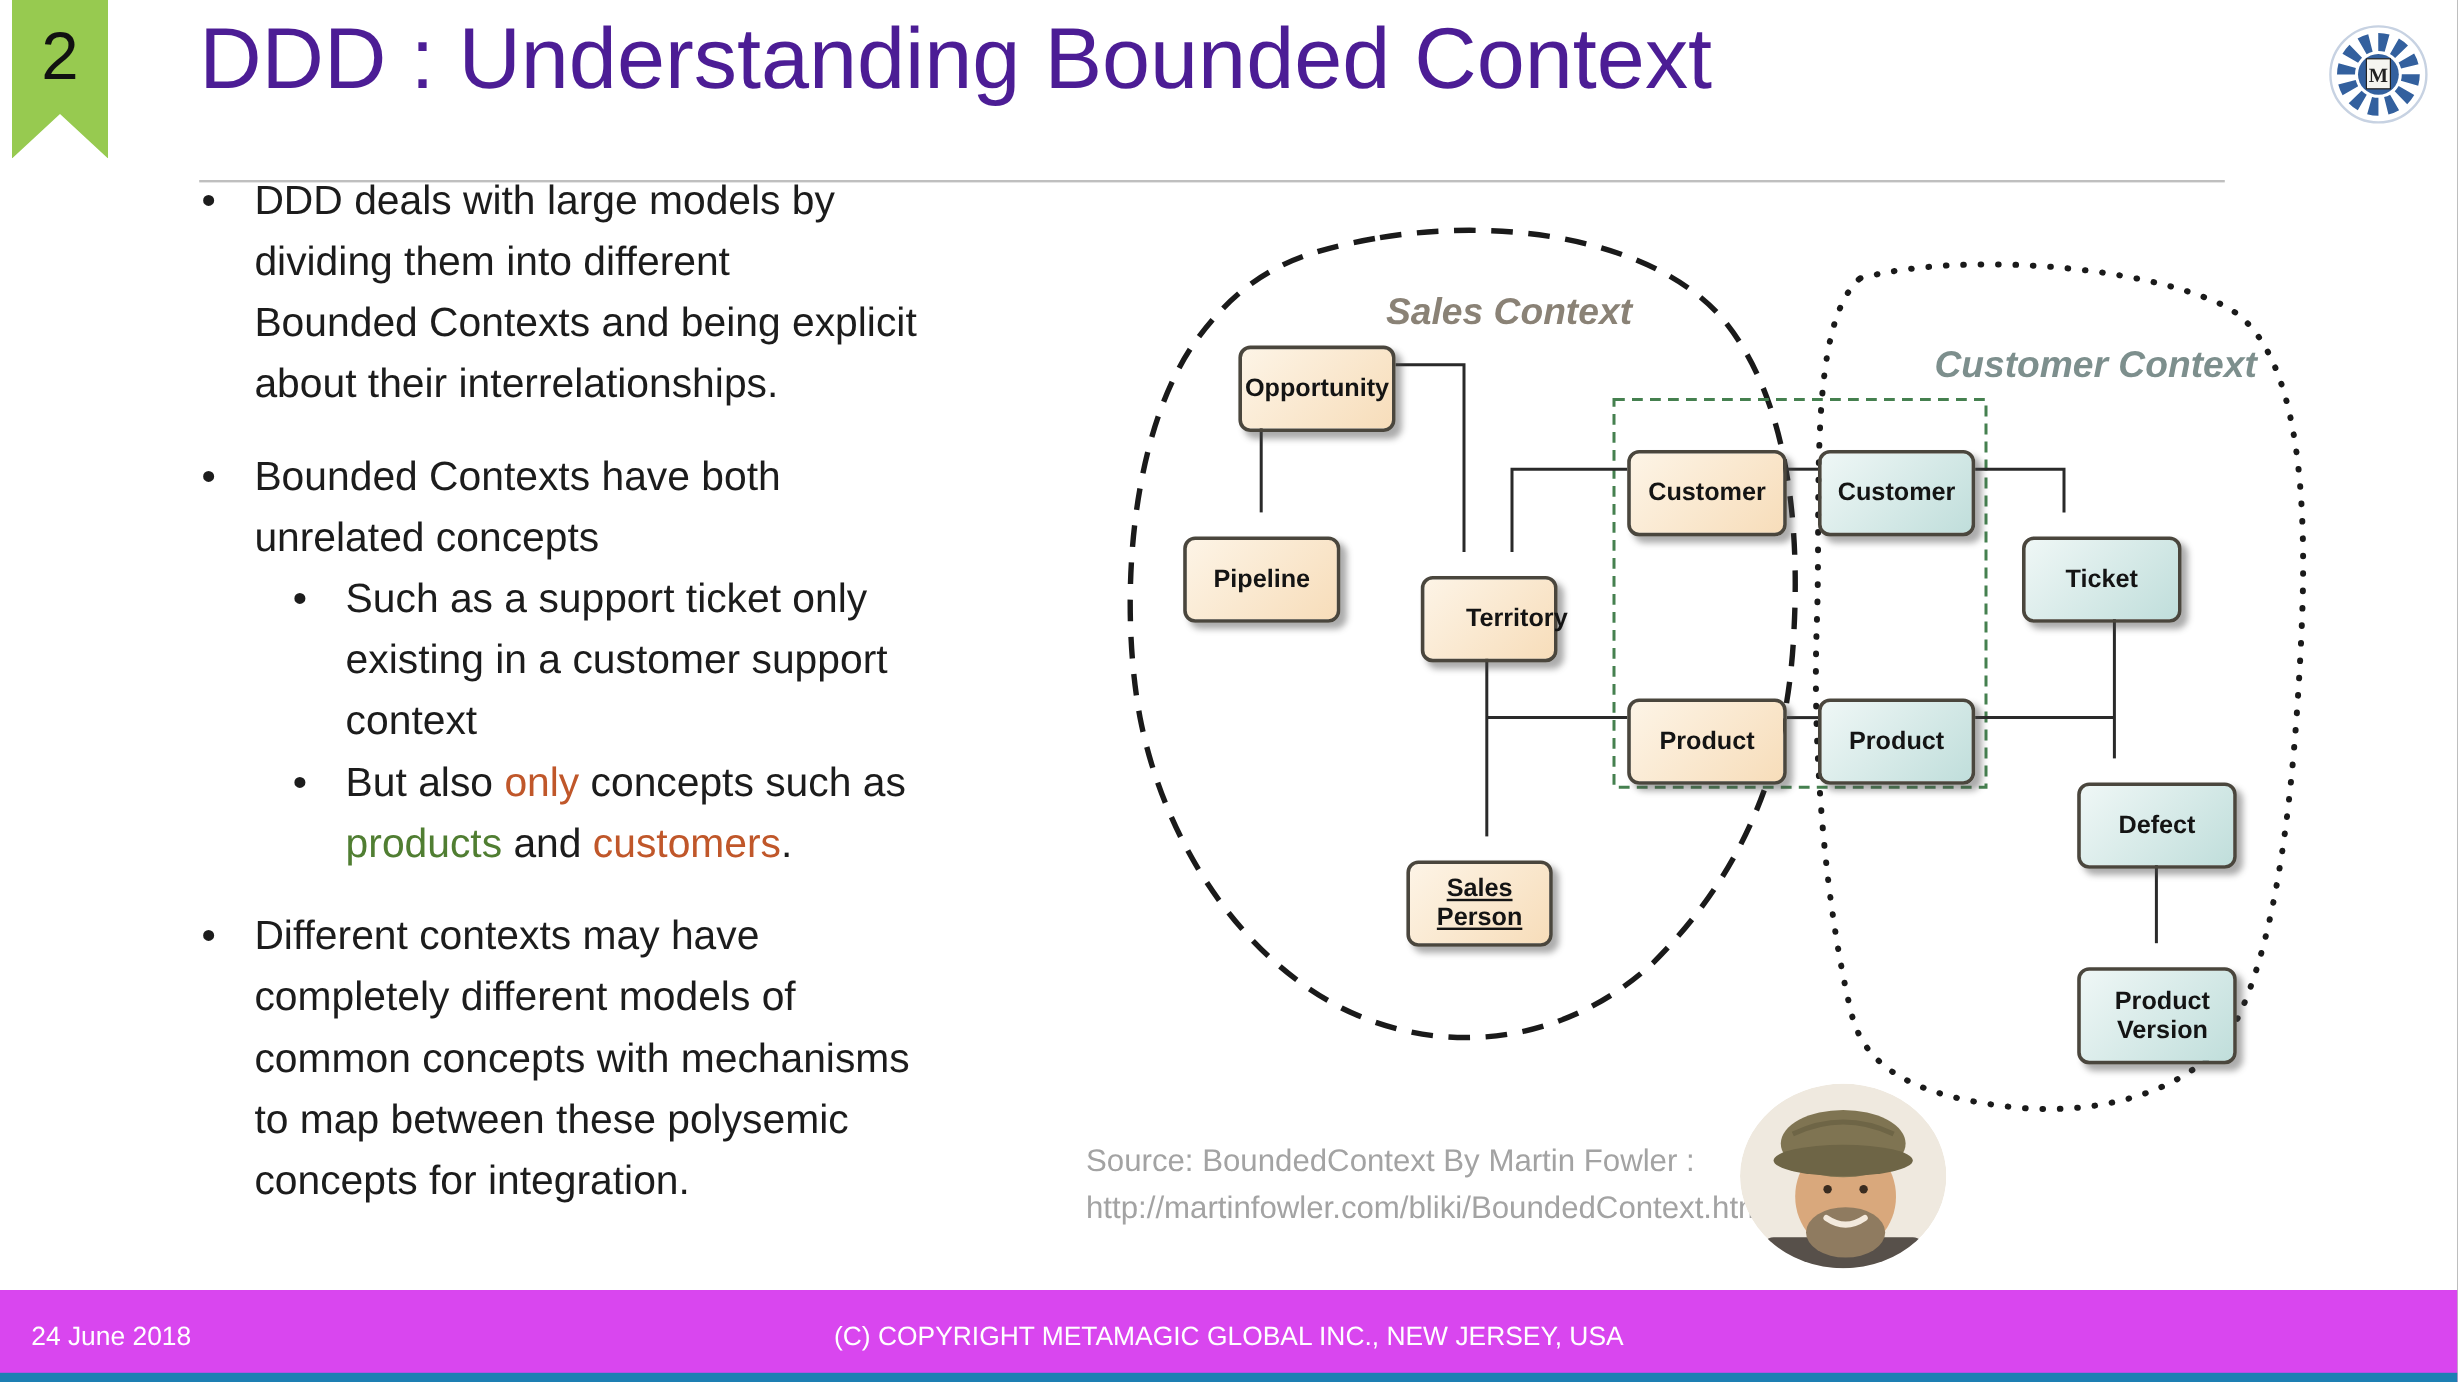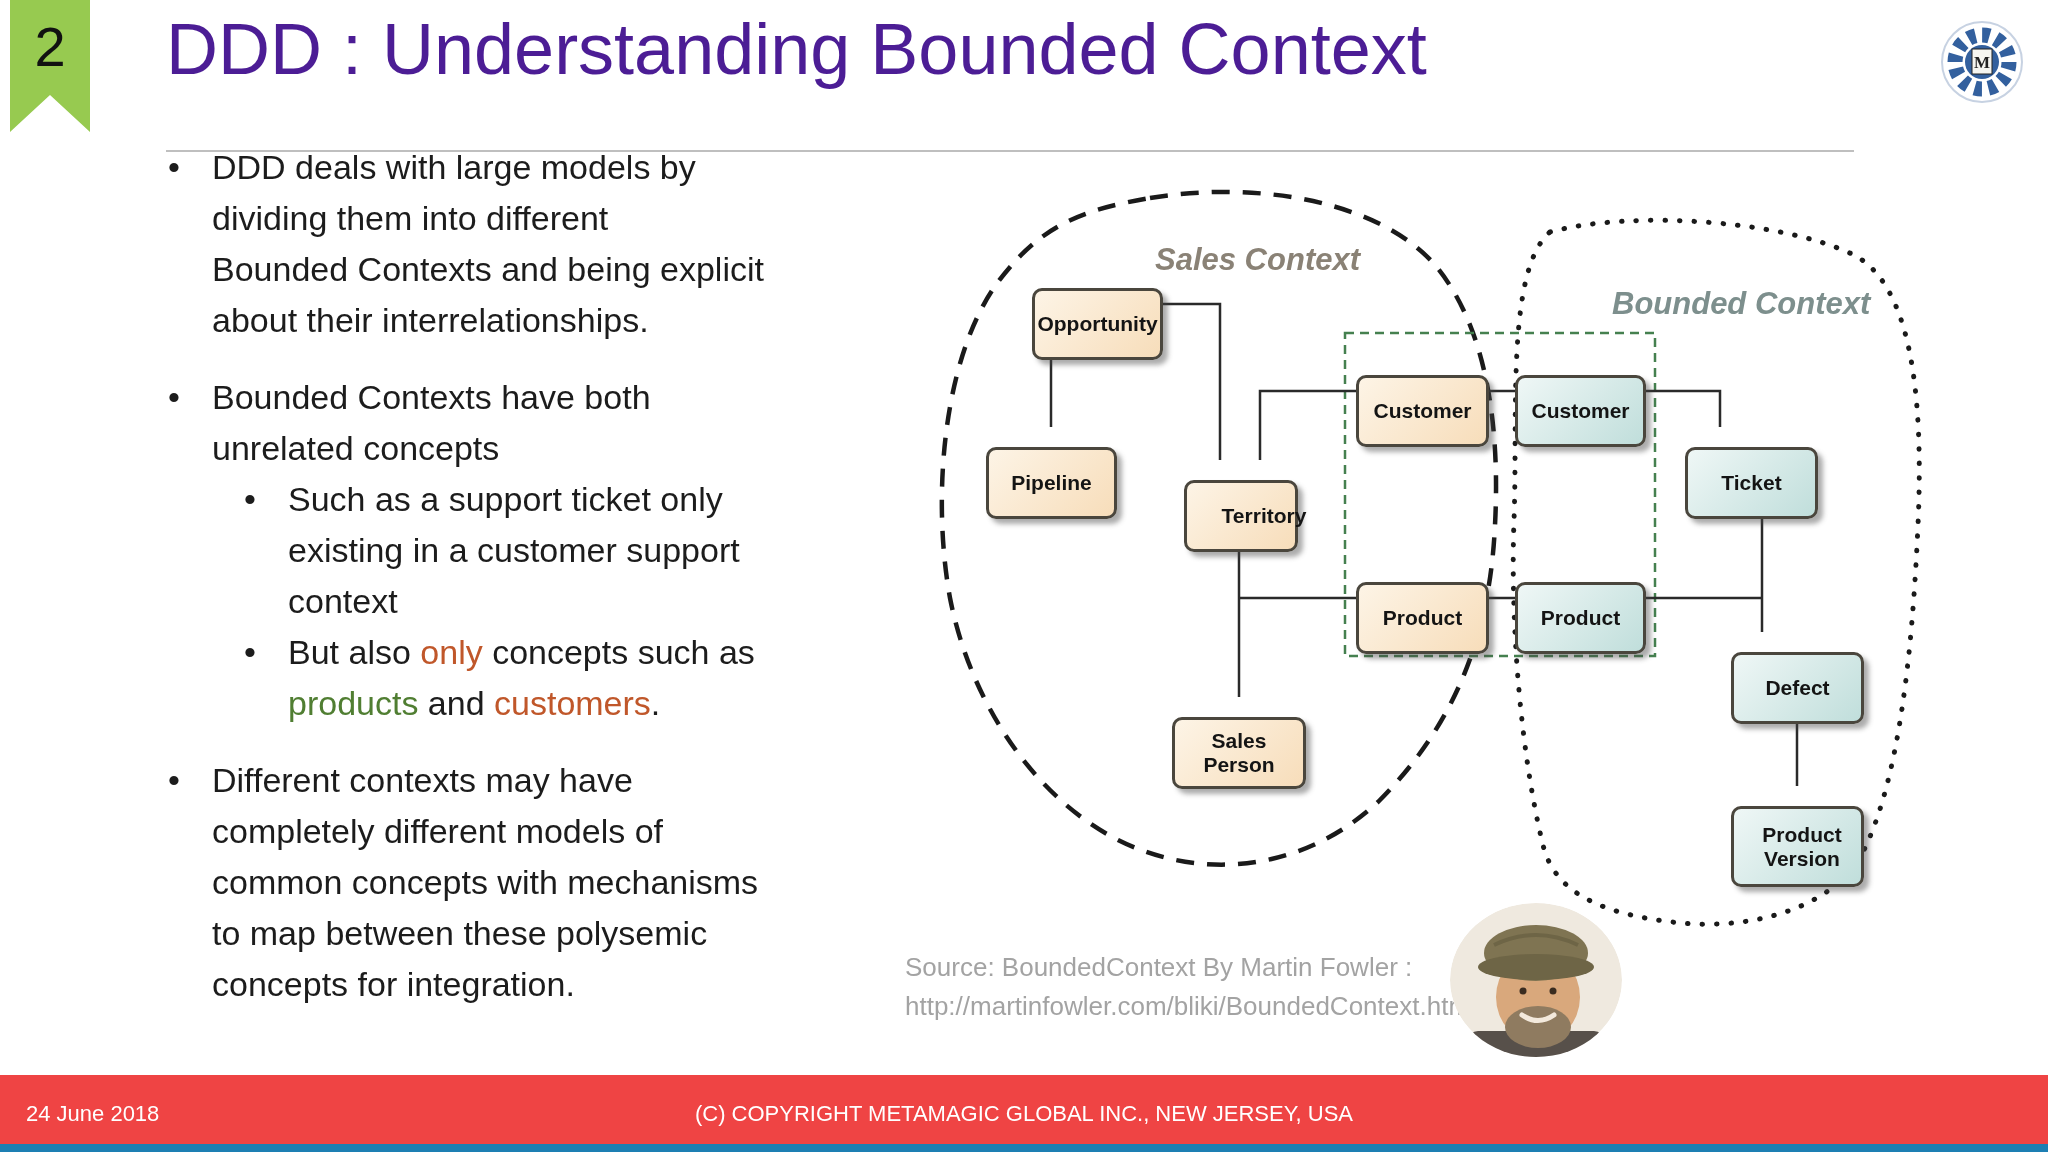--- a/index.html
+++ b/index.html
@@ -47,21 +47,21 @@
   .ctx-label.sales   { left:255px; top:62px;  color:#8a8276; }
   .ctx-label.support { left:712px; top:106px; color:#7d8f8d; }
 
   
   .source { position:absolute; left:905px; top:948px; font-size:26px; line-height:39px; color:#a3a3a3; }
 
   
   .fowler { position:absolute; left:1450px; top:903px; width:172px; height:154px; border-radius:50%; overflow:hidden; }
 
   
-  .footer { position:absolute; left:0; bottom:0; width:2048px; height:77px; background:#ef4444; }
+  .footer { position:absolute; left:0; bottom:0; width:2048px; height:77px; background:#d946ef; }
   .footer .strip { position:absolute; left:0; bottom:0; width:100%; height:8px; background:#1d7fb3; }
   .footer .date { position:absolute; left:26px; top:26px; color:#ffffff; font-size:22px; }
   .footer .copyright { position:absolute; left:0; right:0; top:26px; text-align:center; color:#ffffff; font-size:22px; }
 </style>
 </head>
 <body>
 
 <div class="slide">
 
   <div class="ribbon">
@@ -133,27 +133,27 @@
           <polyline points="589,211 615,211"></polyline>
           <polyline points="589,418 615,418"></polyline>
           <polyline points="746,211 820,211 820,247"></polyline>
           <polyline points="746,418 862,418"></polyline>
           <polyline points="862,319 862,452"></polyline>
           <polyline points="897,524 897,606"></polyline>
         </g>
     </svg>
 
     <div class="ctx-label sales">Sales Context</div>
-    <div class="ctx-label support">Bounded Context</div>
+    <div class="ctx-label support">Customer Context</div>
 
     <div id="diagram-boxes">
         <div class="dbox sales" style="left: 132px; top: 88px; width: 131px; height: 72px;">Opportunity</div>
         <div class="dbox sales" style="left: 86px; top: 247px; width: 131px; height: 72px;">Pipeline</div>
         <div class="dbox sales" style="left: 284px; top: 280px; width: 114px; height: 72px; padding-left: 48px;">Territory</div>
-        <div class="dbox sales" style="left: 272px; top: 517px; width: 134px; height: 72px;">Sales Person</div>
+        <div class="dbox sales" style="left: 272px; top: 517px; width: 122px; height: 72px; text-decoration: underline;">Sales Person</div>
         <div class="dbox sales" style="left: 456px; top: 175px; width: 133px; height: 72px;">Customer</div>
         <div class="dbox support" style="left: 615px; top: 175px; width: 131px; height: 72px;">Customer</div>
         <div class="dbox sales" style="left: 456px; top: 382px; width: 133px; height: 72px;">Product</div>
         <div class="dbox support" style="left: 615px; top: 382px; width: 131px; height: 72px;">Product</div>
         <div class="dbox support" style="left: 785px; top: 247px; width: 133px; height: 72px;">Ticket</div>
         <div class="dbox support" style="left: 831px; top: 452px; width: 133px; height: 72px;">Defect</div>
         <div class="dbox support" style="left: 831px; top: 606px; width: 133px; height: 81px; padding-left: 11px;">Product Version</div>
       </div>
   </div>
 

